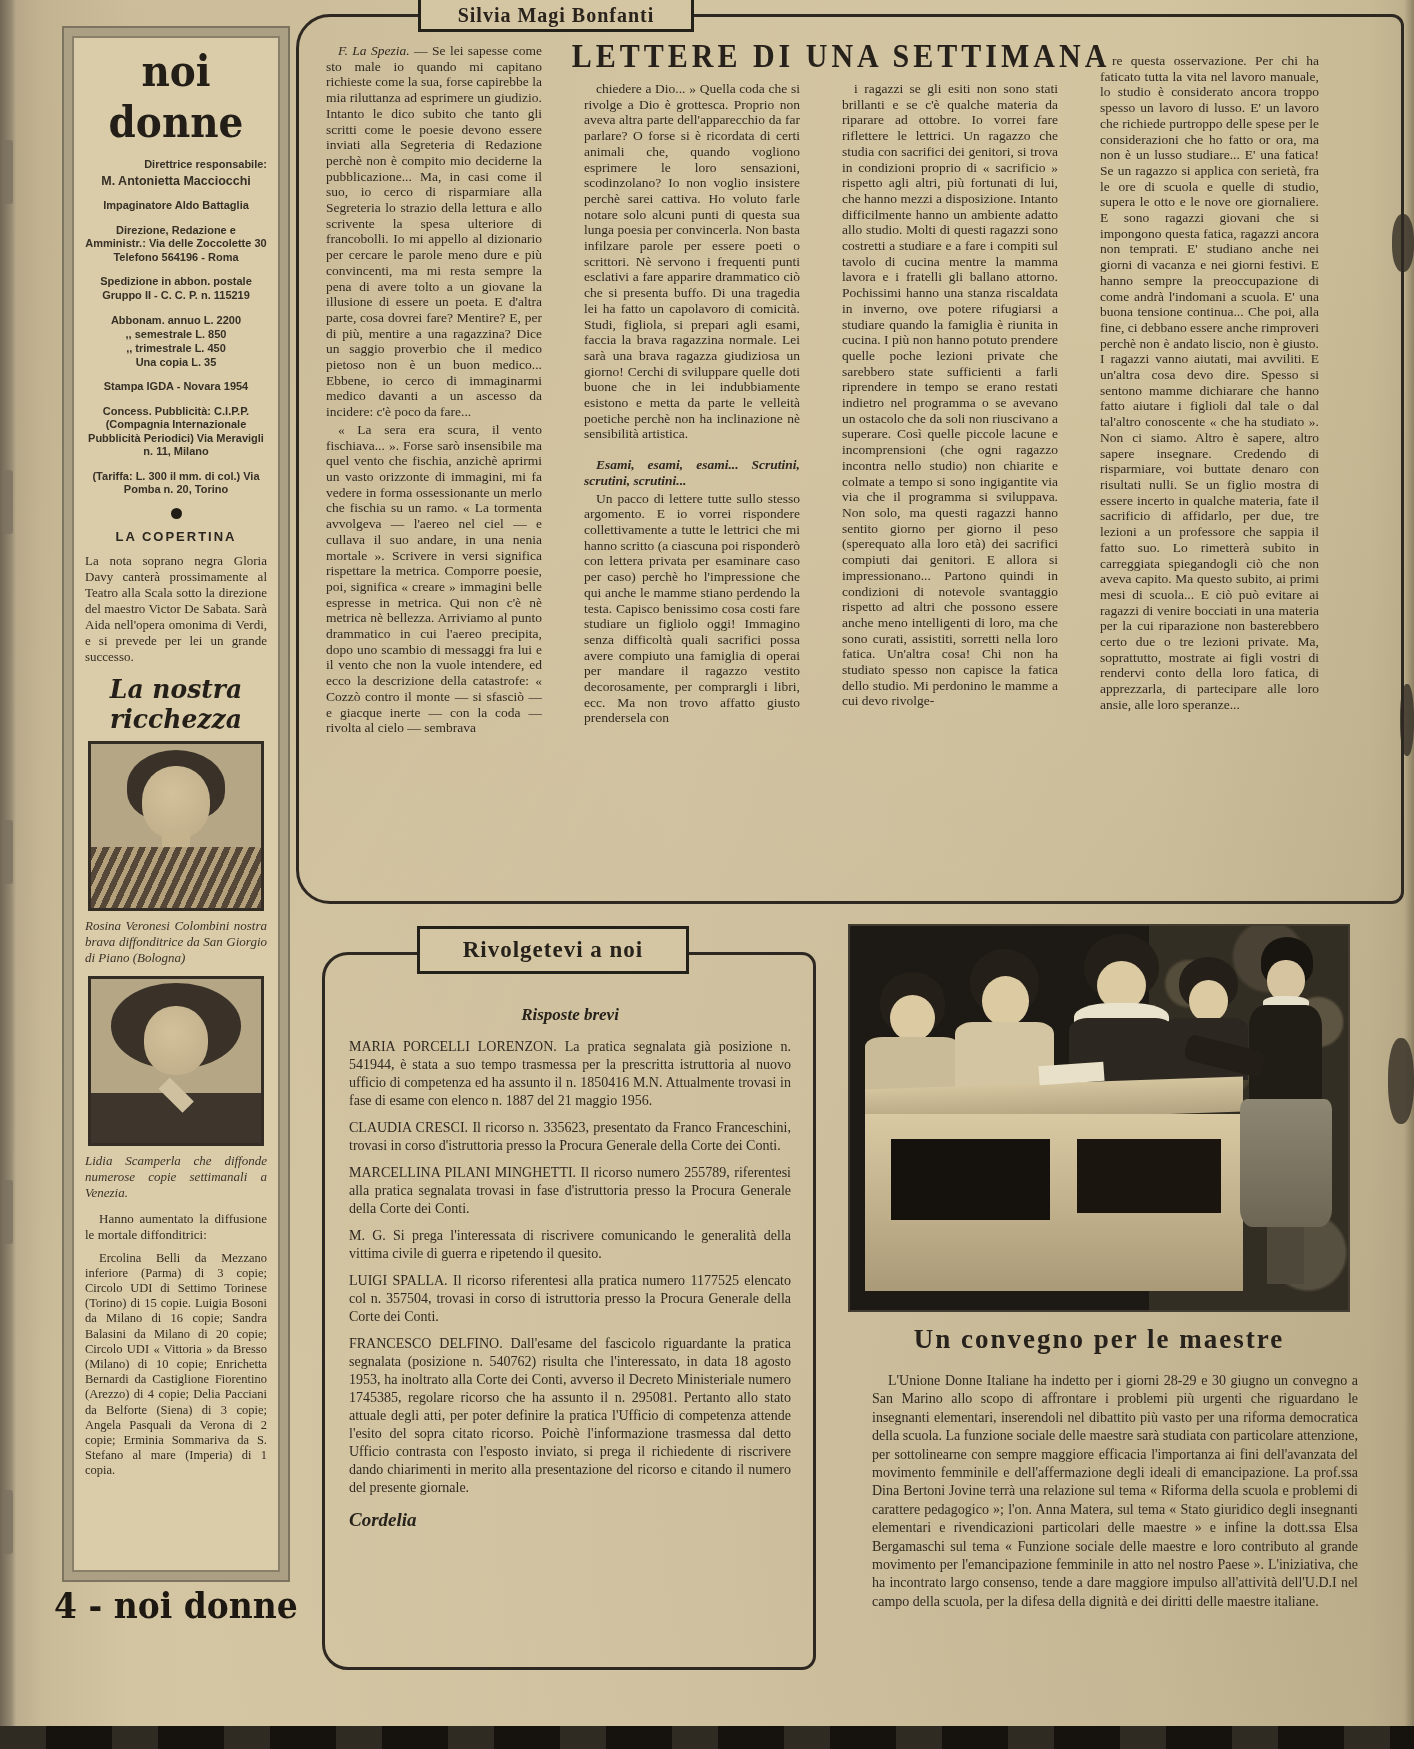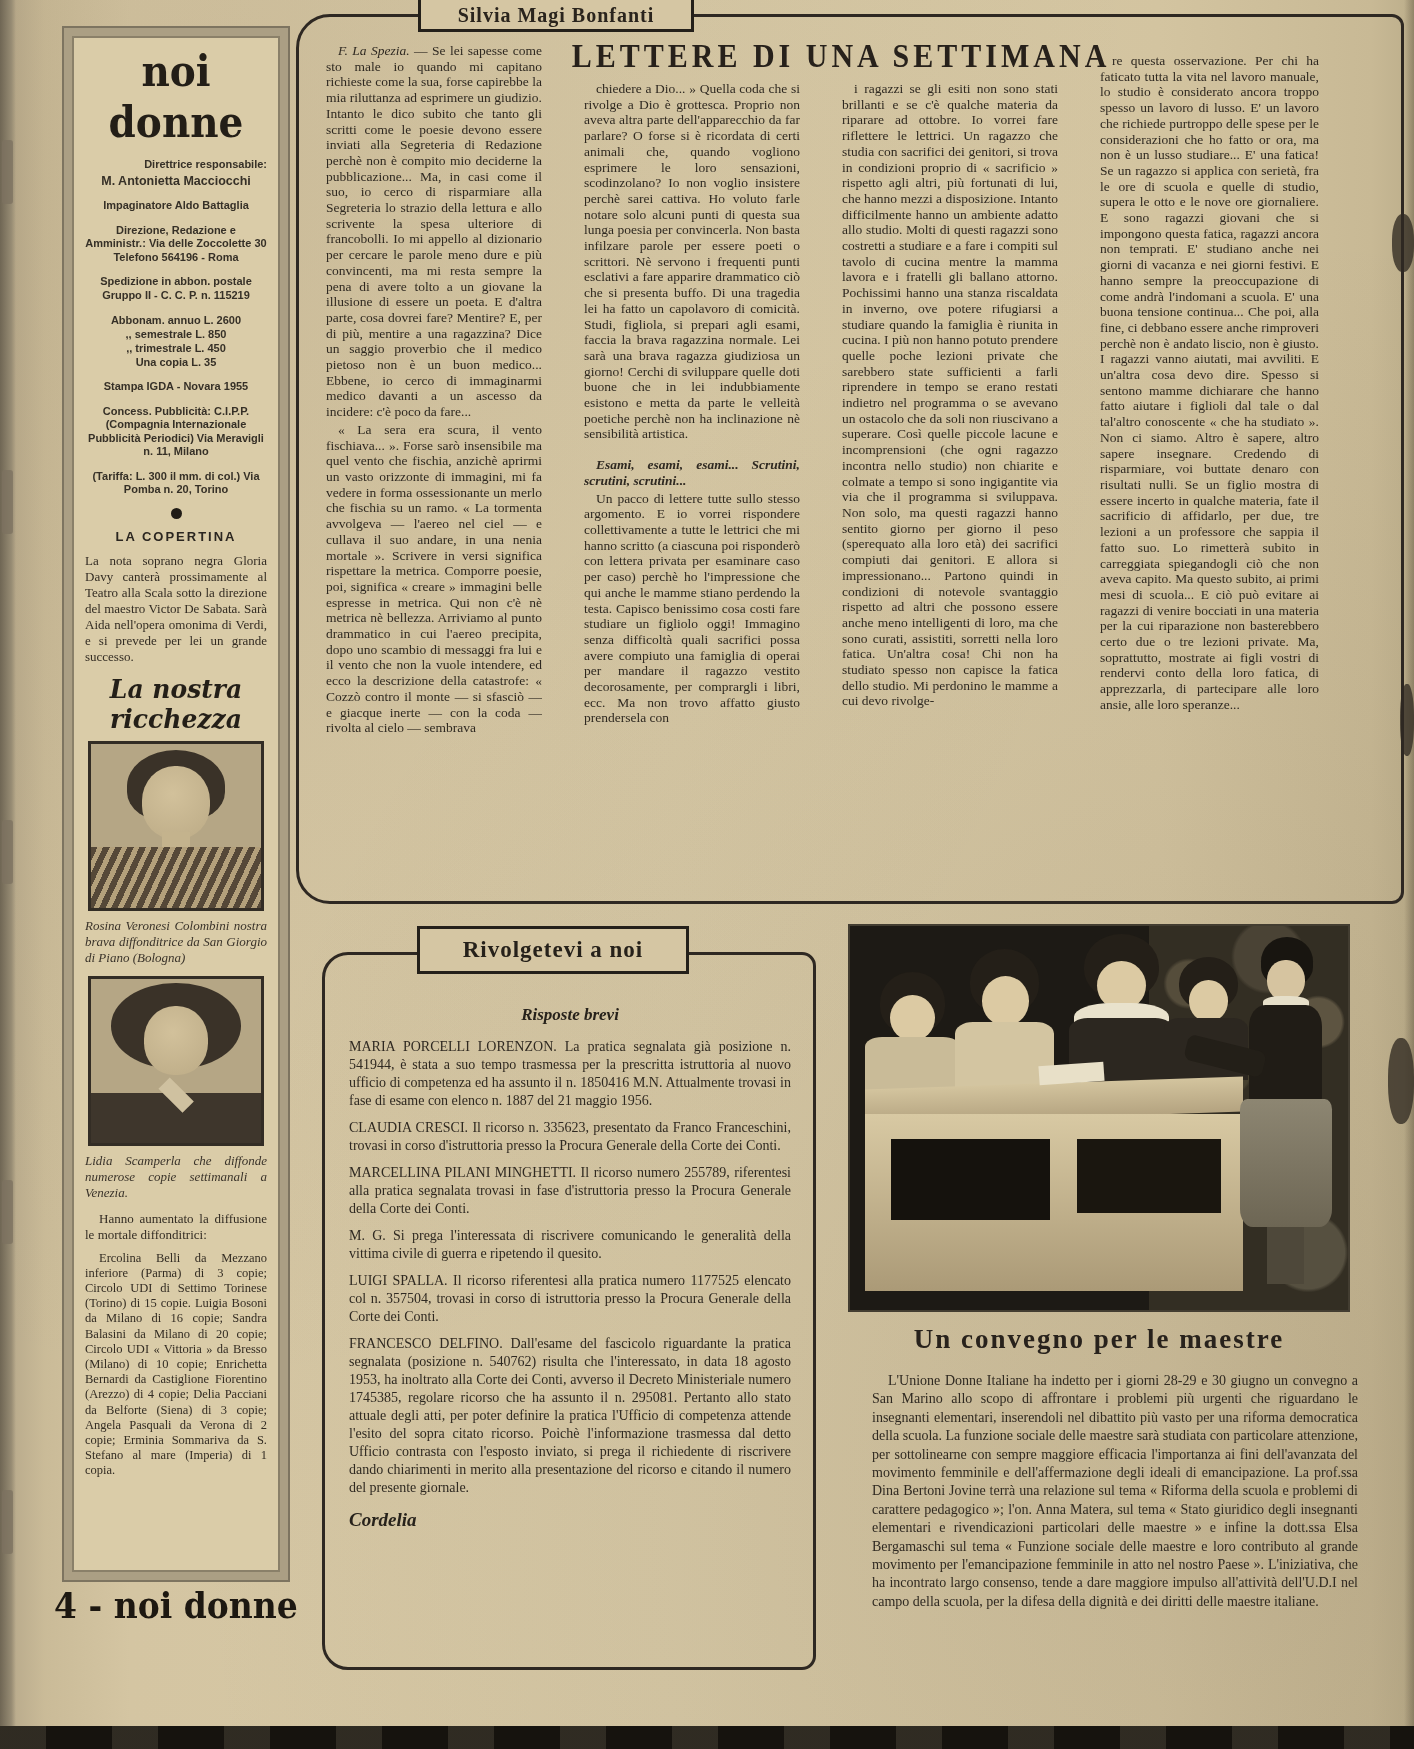--- a/index.html
+++ b/index.html
@@ -161,26 +161,26 @@
   <div class="smudge" style="right:0; top:1038px; width:26px; height:86px;"></div>
 
   <aside class="sidebar">
     <div class="masthead">noi donne</div>
     <div class="s-info tight">Direttrice responsabile:</div>
     <div class="s-info" style="font-size:12.5px">M. Antonietta Macciocchi</div>
     <div class="s-info">Impaginatore Aldo Battaglia</div>
     <div class="s-info">Direzione, Redazione e Amministr.: Via delle Zoccolette 30 Telefono 564196 - Roma</div>
     <div class="s-info">Spedizione in abbon. postale Gruppo II - C. C. P. n. 115219</div>
     <div class="subs">
-      <div>Abbonam. annuo   L. 2600</div>
+      <div>Abbonam. annuo   L. 2200</div>
       <div>,,   semestrale  L.  850</div>
       <div>,,   trimestrale L.  450</div>
       <div>Una copia L. 35</div>
     </div>
-    <div class="s-info">Stampa IGDA - Novara 1955</div>
+    <div class="s-info">Stampa IGDA - Novara 1954</div>
     <div class="s-info">Concess. Pubblicità: C.I.P.P. (Compagnia Internazionale Pubblicità Periodici) Via Meravigli n. 11, Milano</div>
     <div class="s-info">(Tariffa: L. 300 il mm. di col.) Via Pomba n. 20, Torino</div>
     <div class="dot"></div>
     <div class="cop-title">LA COPERTINA</div>
     <p class="serif-just">La nota soprano negra Gloria Davy canterà prossimamente al Teatro alla Scala sotto la direzione del maestro Victor De Sabata. Sarà Aida nell'opera omonima di Verdi, e si prevede per lei un grande successo.</p>
     <div class="script-head">La nostra ricchezza</div>
 
     <figure class="photo-frame">
       <div class="p-hair" style="left:21%; top:4%; width:58%; height:44%;"></div>
       <div class="p-face" style="left:30%; top:14%; width:40%; height:44%;"></div>

